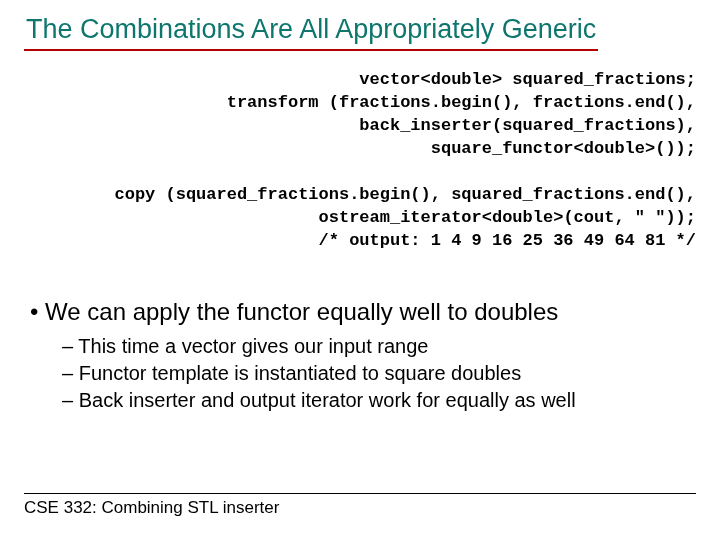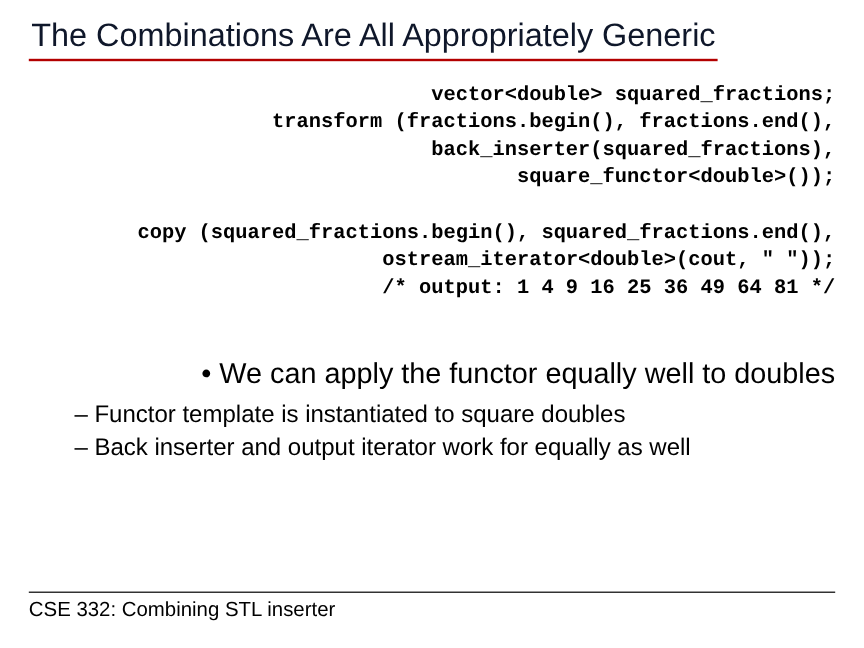--- a/index.html
+++ b/index.html
@@ -13,21 +13,21 @@
     overflow: hidden;
   }
   .slide {
     position: relative;
     width: 720px;
     height: 540px;
     box-sizing: border-box;
     padding: 14px 24px 0 24px;
   }
   .title {
-    color: #0f172a;
+    color: #0f766e;
     font-size: 27px;
     font-weight: normal;
     border-bottom: 2px solid #b30000;
     padding: 0 2px 4px 2px;
     margin: 0 0 12px 0;
     display: inline-block;
   }
   .code {
     font-family: "Courier New", Courier, monospace;
     font-weight: bold;
@@ -37,21 +37,20 @@
     margin: 6px 0 0 -10px;
     text-align: right;
   }
   .body {
     margin-top: 44px;
     font-size: 24px;
     line-height: 1.25;
   }
   .bullet {
     margin-left: 6px;
-    text-align: right;
   }
   .sub {
     margin-left: 38px;
     font-size: 20px;
     line-height: 1.35;
     margin-top: 6px;
   }
   .footer {
     position: absolute;
     left: 24px;
@@ -74,20 +73,21 @@
            back_inserter(squared_fractions),
            square_functor&lt;double&gt;());
 
 copy (squared_fractions.begin(), squared_fractions.end(),
       ostream_iterator&lt;double&gt;(cout, " "));
 /* output: 1 4 9 16 25 36 49 64 81 */</div>
 
   <div class="body">
     <div class="bullet">• We can apply the functor equally well to doubles</div>
     <div class="sub">
+      <div>– This time a vector gives our input range</div>
       <div>– Functor template is instantiated to square doubles</div>
       <div>– Back inserter and output iterator work for equally as well</div>
     </div>
   </div>
 
   <div class="footer">CSE 332: Combining STL inserter</div>
 
 </div>
 
 </body></html>

